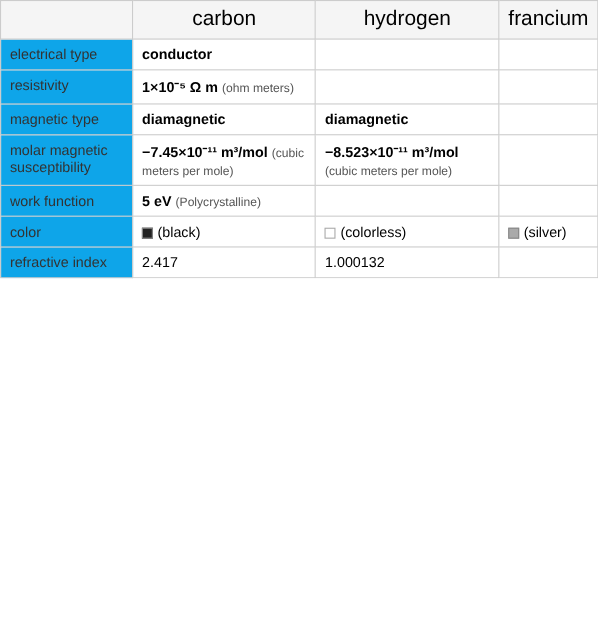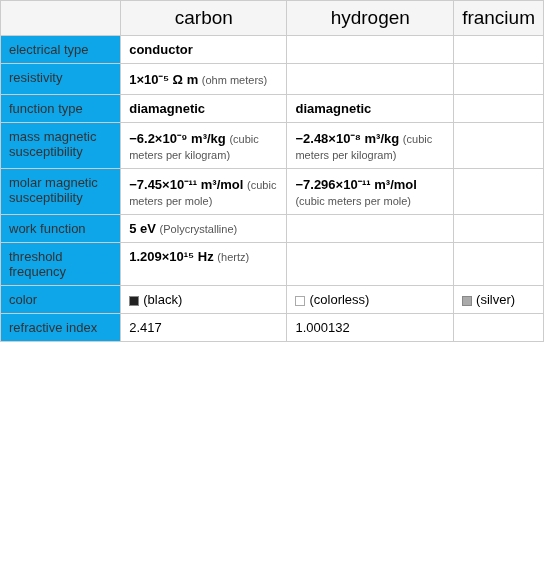--- a/index.html
+++ b/index.html
@@ -72,46 +72,34 @@
         <td></td>
         <td></td>
       </tr>
       <tr>
         <td>resistivity</td>
         <td><span class="bold">1×10⁻⁵ Ω m</span> <span class="sub-text">(ohm meters)</span></td>
         <td></td>
         <td></td>
       </tr>
       <tr>
-        <td>function type</td>
+        <td>magnetic type</td>
         <td><span class="bold">diamagnetic</span></td>
         <td><span class="bold">diamagnetic</span></td>
         <td></td>
       </tr>
       <tr>
-        <td>mass magnetic susceptibility</td>
-        <td><span class="bold">−6.2×10⁻⁹ m³/kg</span> <span class="sub-text">(cubic meters per kilogram)</span></td>
-        <td><span class="bold">−2.48×10⁻⁸ m³/kg</span> <span class="sub-text">(cubic meters per kilogram)</span></td>
-        <td></td>
-      </tr>
-      <tr>
         <td>molar magnetic susceptibility</td>
         <td><span class="bold">−7.45×10⁻¹¹ m³/mol</span> <span class="sub-text">(cubic meters per mole)</span></td>
-        <td><span class="bold">−7.296×10⁻¹¹ m³/mol</span> <span class="sub-text">(cubic meters per mole)</span></td>
+        <td><span class="bold">−8.523×10⁻¹¹ m³/mol</span> <span class="sub-text">(cubic meters per mole)</span></td>
         <td></td>
       </tr>
       <tr>
         <td>work function</td>
         <td><span class="bold">5 eV</span> <span class="sub-text">(Polycrystalline)</span></td>
-        <td></td>
-        <td></td>
-      </tr>
-      <tr>
-        <td>threshold frequency</td>
-        <td><span class="bold">1.209×10¹⁵ Hz</span> <span class="sub-text">(hertz)</span></td>
         <td></td>
         <td></td>
       </tr>
       <tr>
         <td>color</td>
         <td><span class="color-swatch" style="background:#222;border:1px solid #888;"></span><span>(black)</span></td>
         <td><span class="color-swatch" style="background:#fff;border:1px solid #aaa;"></span><span>(colorless)</span></td>
         <td><span class="color-swatch" style="background:#aaa;border:1px solid #888;"></span><span>(silver)</span></td>
       </tr>
       <tr>

